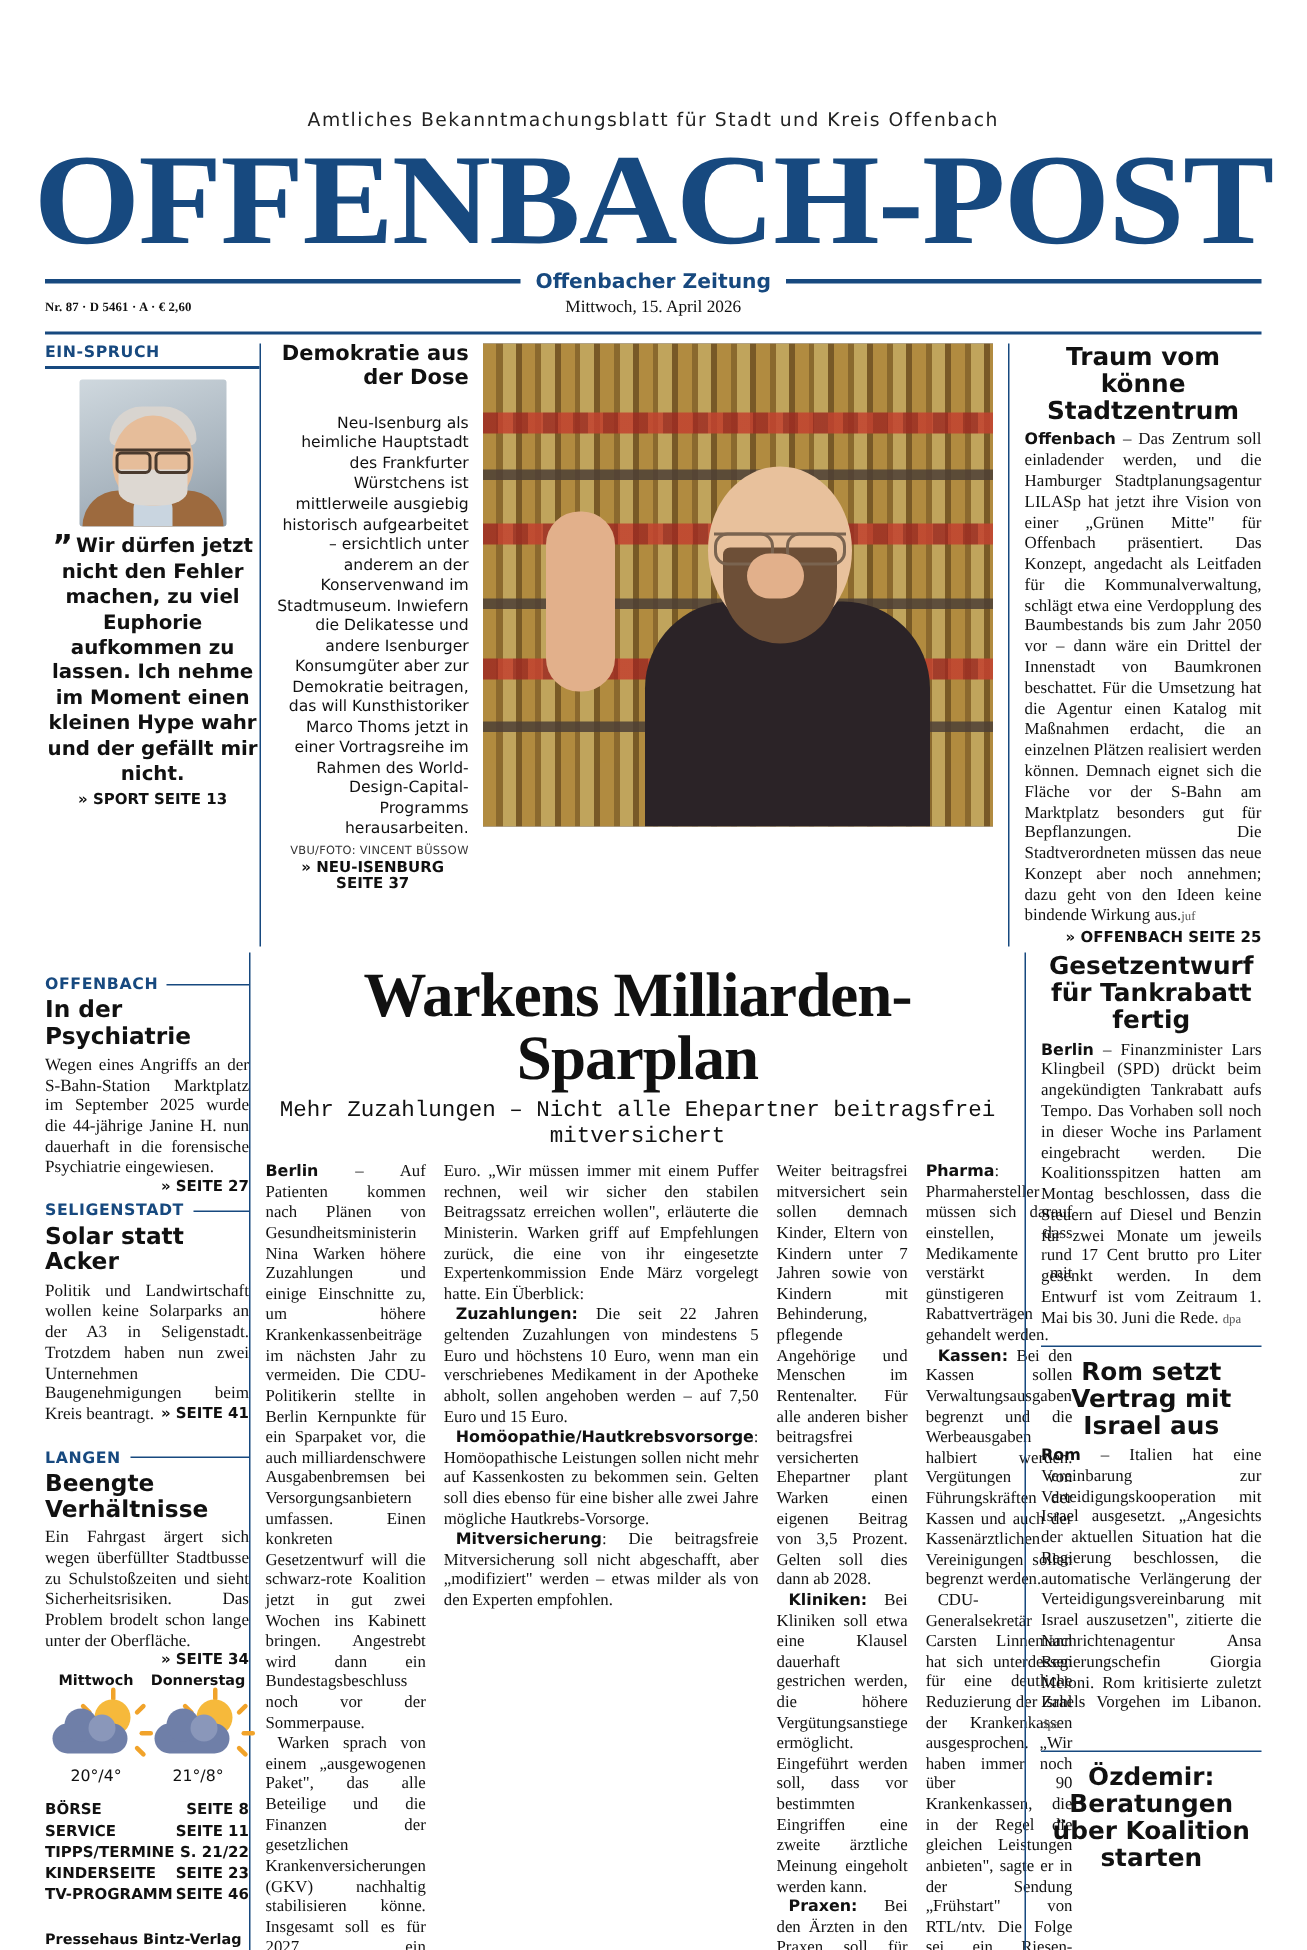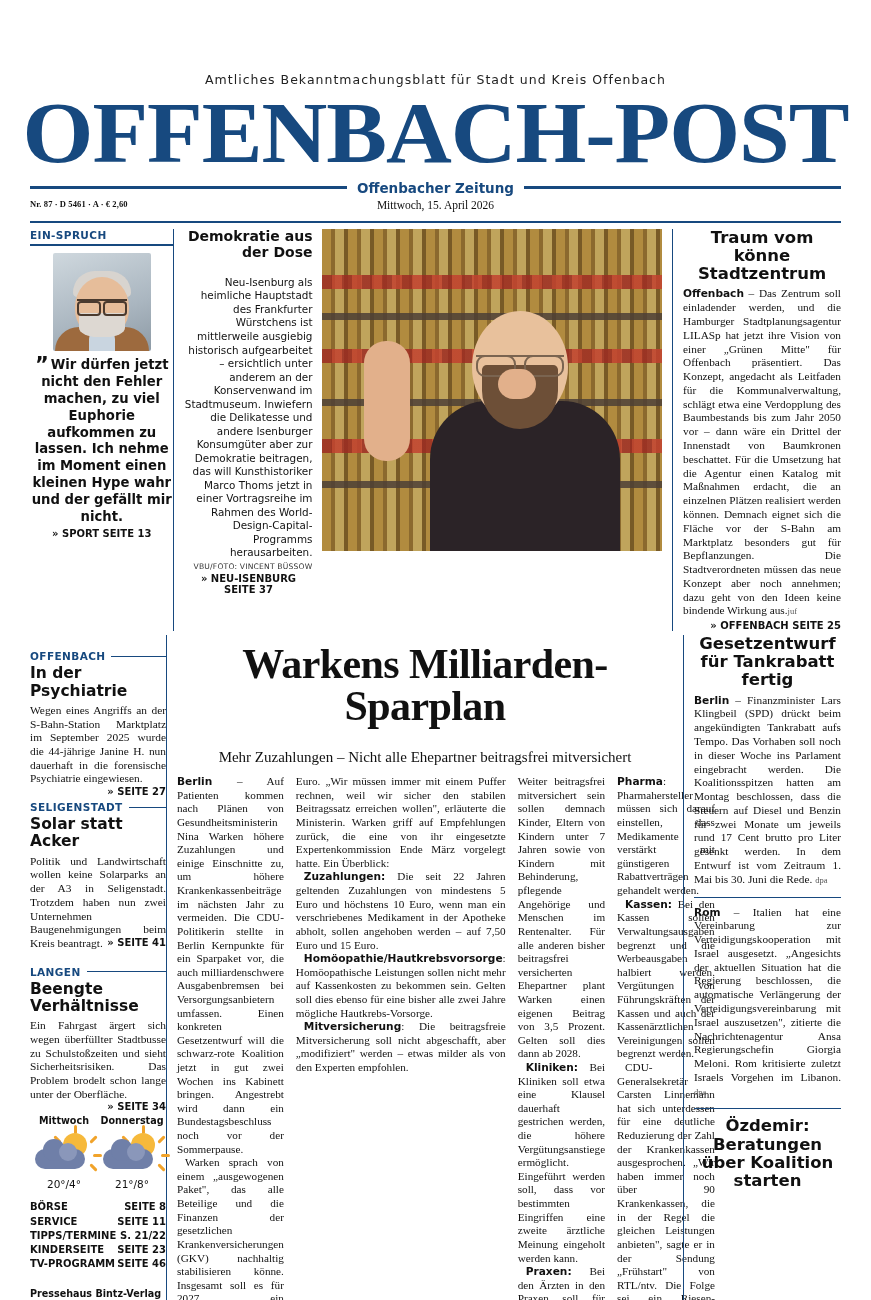--- a/index.html
+++ b/index.html
@@ -244,22 +244,22 @@
     text-align: right;
   }
 
   
   .mainhead {
     font-family: Liberation Serif, serif;
     font-weight: 700; font-size: 42px; line-height: 1.0;
     text-align: center; margin: 8px 0 0 0; letter-spacing: -0.6px;
   }
   .mainsub {
-    font-family: Liberation Serif, serif;
-    font-size: 15px; text-align: center; margin-top: 22px; color:#111;
+    font-family: Liberation Mono, monospace;
+    font-size: 15px; text-align: center; margin-top: 5px; color:#111;
   }
   .article-cols {
     display:flex; gap: 12px; margin-top: 9px;
   }
   .article-cols > div { flex:1; }
   .article-cols p {
     font-family: "Liberation Serif", serif;
     font-size: 11.2px; line-height: 1.215; text-align: justify;
     margin: 0; hyphens:auto;
   }
@@ -509,20 +509,21 @@
 
     <div class="col-right">
       <div>
         <div class="rhead">Gesetzentwurf für Tankrabatt fertig</div>
         <p class="rbody"><span class="lead-city">Berlin</span><span> – Finanzminister Lars Klingbeil (SPD) drückt beim angekündigten Tankrabatt aufs Tempo. Das Vorhaben soll noch in dieser Woche ins Parlament eingebracht werden. Die Koalitionsspitzen hatten am Montag beschlossen, dass die Steuern auf Diesel und Benzin für zwei Monate um jeweils rund 17 Cent brutto pro Liter gesenkt werden. In dem Entwurf ist vom Zeitraum 1. Mai bis 30. Juni die Rede.</span> <span class="dpa">dpa</span></p>
       </div>
 
       <div class="smallrule"></div>
 
       <div>
+        <div class="rhead">Rom setzt Vertrag mit Israel aus</div>
         <p class="rbody"><span class="lead-city">Rom</span><span> – Italien hat eine Vereinbarung zur Verteidigungskooperation mit Israel ausgesetzt. „Angesichts der aktuellen Situation hat die Regierung beschlossen, die automatische Verlängerung der Verteidigungsvereinbarung mit Israel auszusetzen", zitierte die Nachrichtenagentur Ansa Regierungschefin Giorgia Meloni. Rom kritisierte zuletzt Israels Vorgehen im Libanon.</span> <span class="dpa">dpa</span></p>
       </div>
 
       <div class="smallrule"></div>
 
       <div>
         <div class="rhead">Özdemir: Beratungen über Koalition starten</div>
 
       </div>
     </div>

